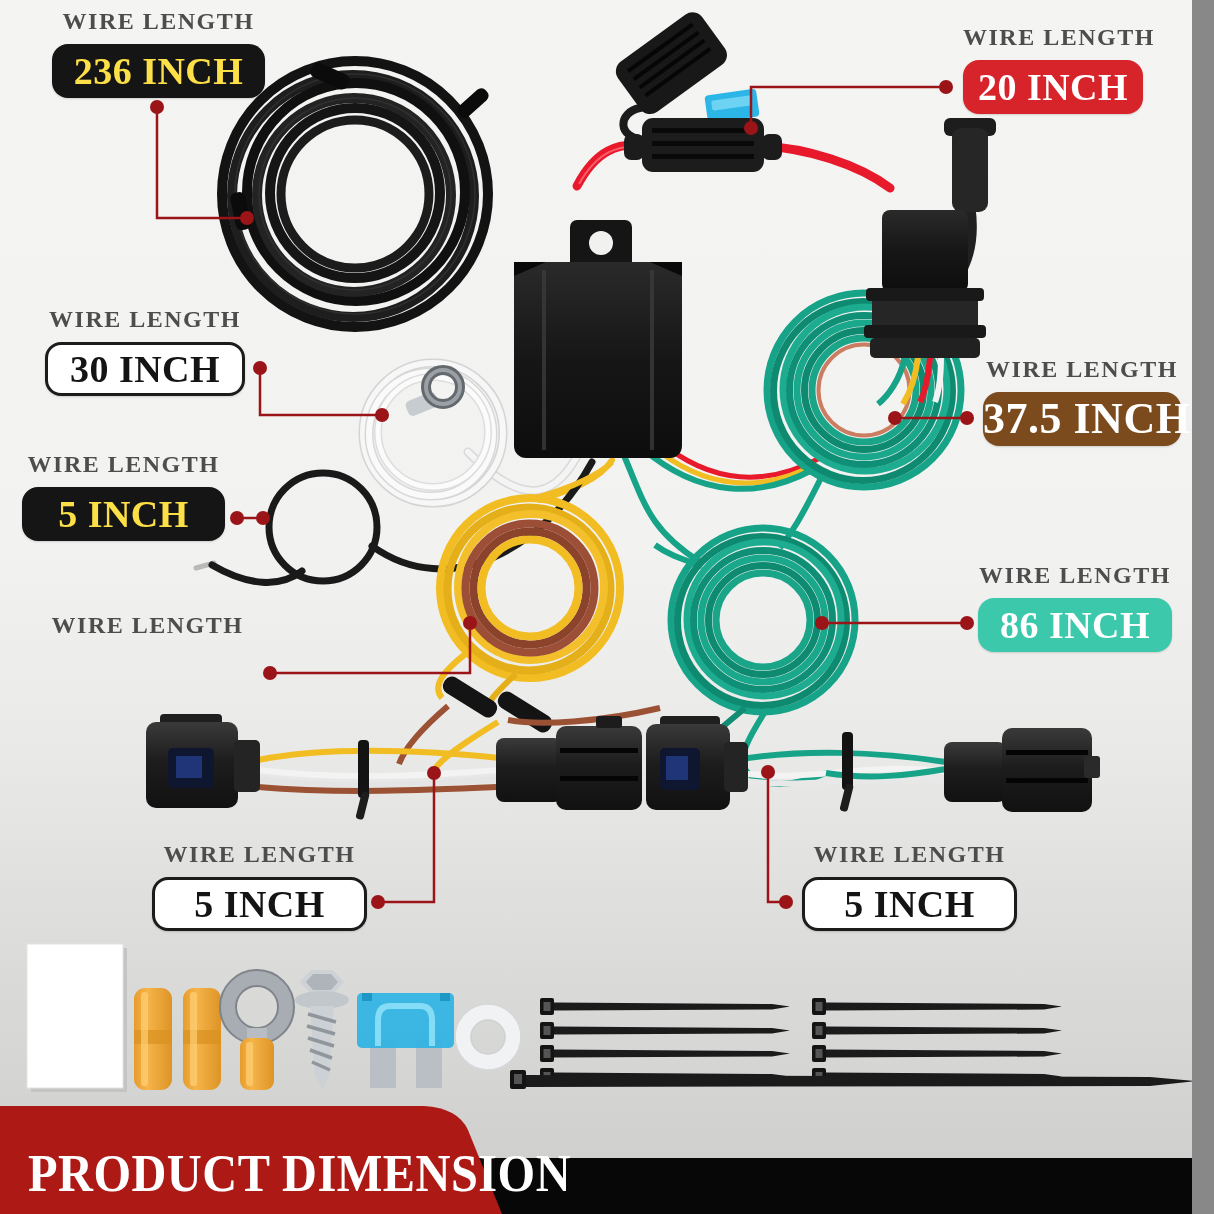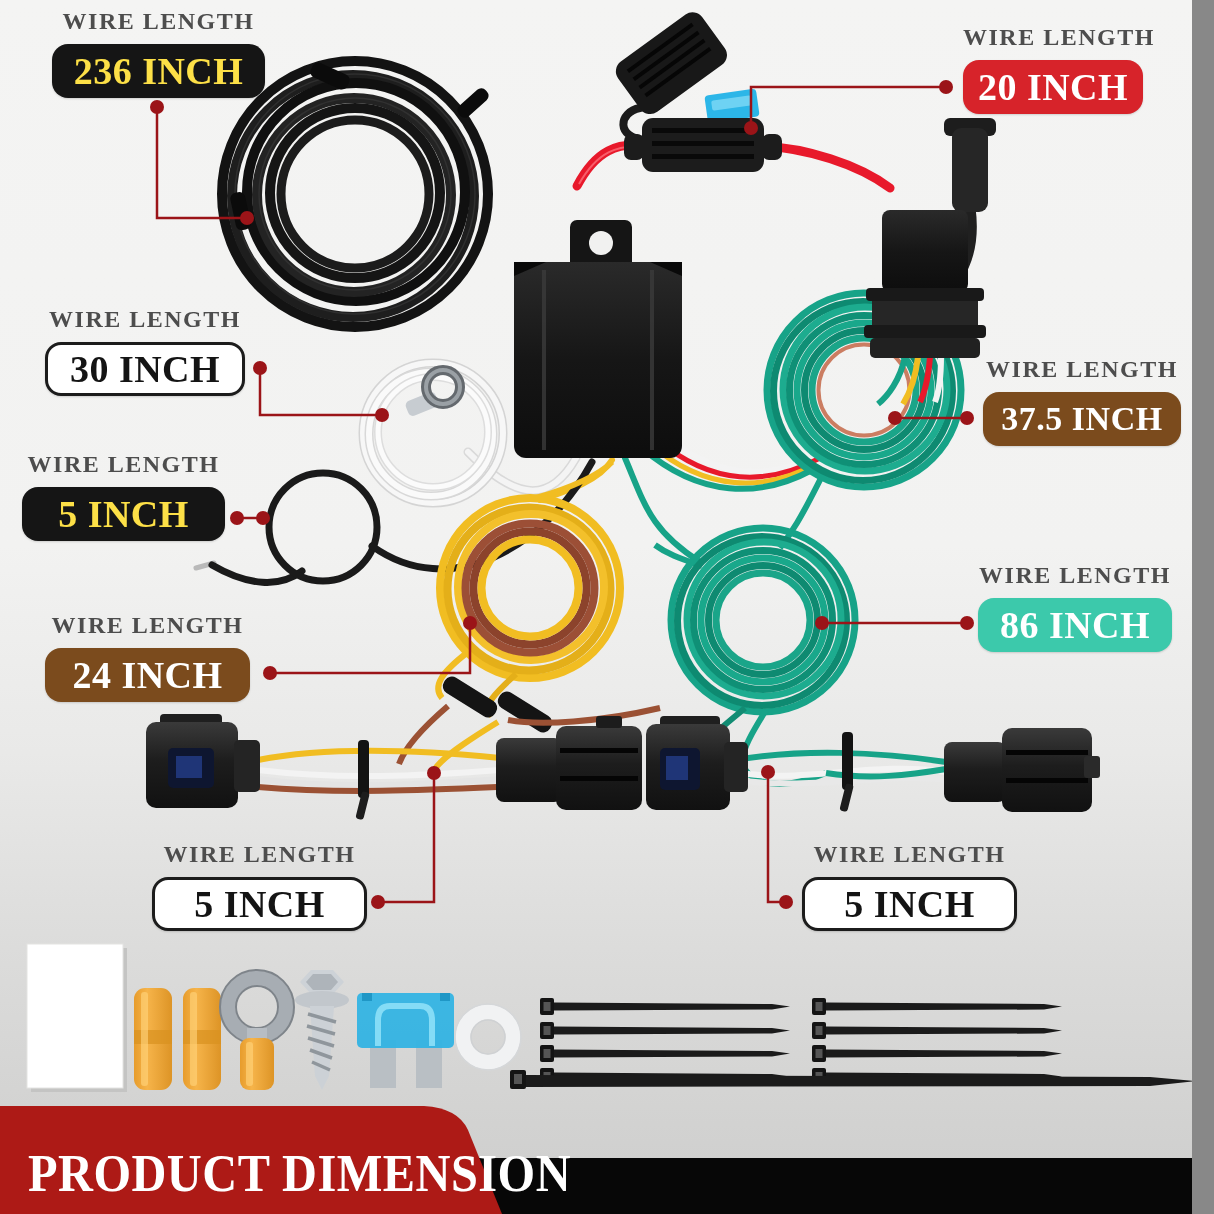--- a/index.html
+++ b/index.html
@@ -17,21 +17,21 @@
   .pill{
     display:block;box-sizing:border-box;border-radius:16px;
     font-weight:bold;font-size:38px;letter-spacing:0.5px;white-space:nowrap;
     height:54px;line-height:54px;box-shadow:0 1px 2px rgba(0,0,0,0.15);
   }
   .pill-black{background:#151515;color:#fde047;}
   .pill-white{background:#fff;color:#141414;border:3px solid #1c1c1c;line-height:48px;}
   .pill-brown{background:#7b4b1d;color:#fff;}
   .pill-red{background:#d7232a;color:#fff;}
   .pill-teal{background:#3cc9ab;color:#fff;text-align:center;}
-  .pill-sm{font-size:34px;text-align:center;}
+  .pill-sm{font-size:44px;text-align:center;}
   #c236{left:52px;top:6px;width:213px;}
   #c20{left:45px;top:304px;width:200px;}
   #c12{left:22px;top:449px;width:203px;}
   #c24{left:45px;top:610px;width:205px;}
   #c14{left:963px;top:22px;width:180px;}
   #c375{left:983px;top:354px;width:198px;}
   #c86{left:978px;top:560px;width:194px;}
   #c5l{left:152px;top:839px;width:215px;}
   #c5r{left:802px;top:839px;width:215px;}
   #banner-text{
@@ -362,21 +362,20 @@
 <div class="callout" id="c20">
   <div class="t">WIRE LENGTH</div>
   <span class="pill pill-white">30 INCH</span>
 </div>
 <div class="callout" id="c12">
   <div class="t">WIRE LENGTH</div>
   <span class="pill pill-black">5 INCH</span>
 </div>
 <div class="callout" id="c24">
   <div class="t">WIRE LENGTH</div>
-  <span class="pill pill-brown">24 INCH</span>
 </div>
 <div class="callout" id="c14">
   <div class="t">WIRE LENGTH</div>
   <span class="pill pill-red">20 INCH</span>
 </div>
 <div class="callout" id="c375">
   <div class="t">WIRE LENGTH</div>
   <span class="pill pill-brown pill-sm">37.5 INCH</span>
 </div>
 <div class="callout" id="c86">

